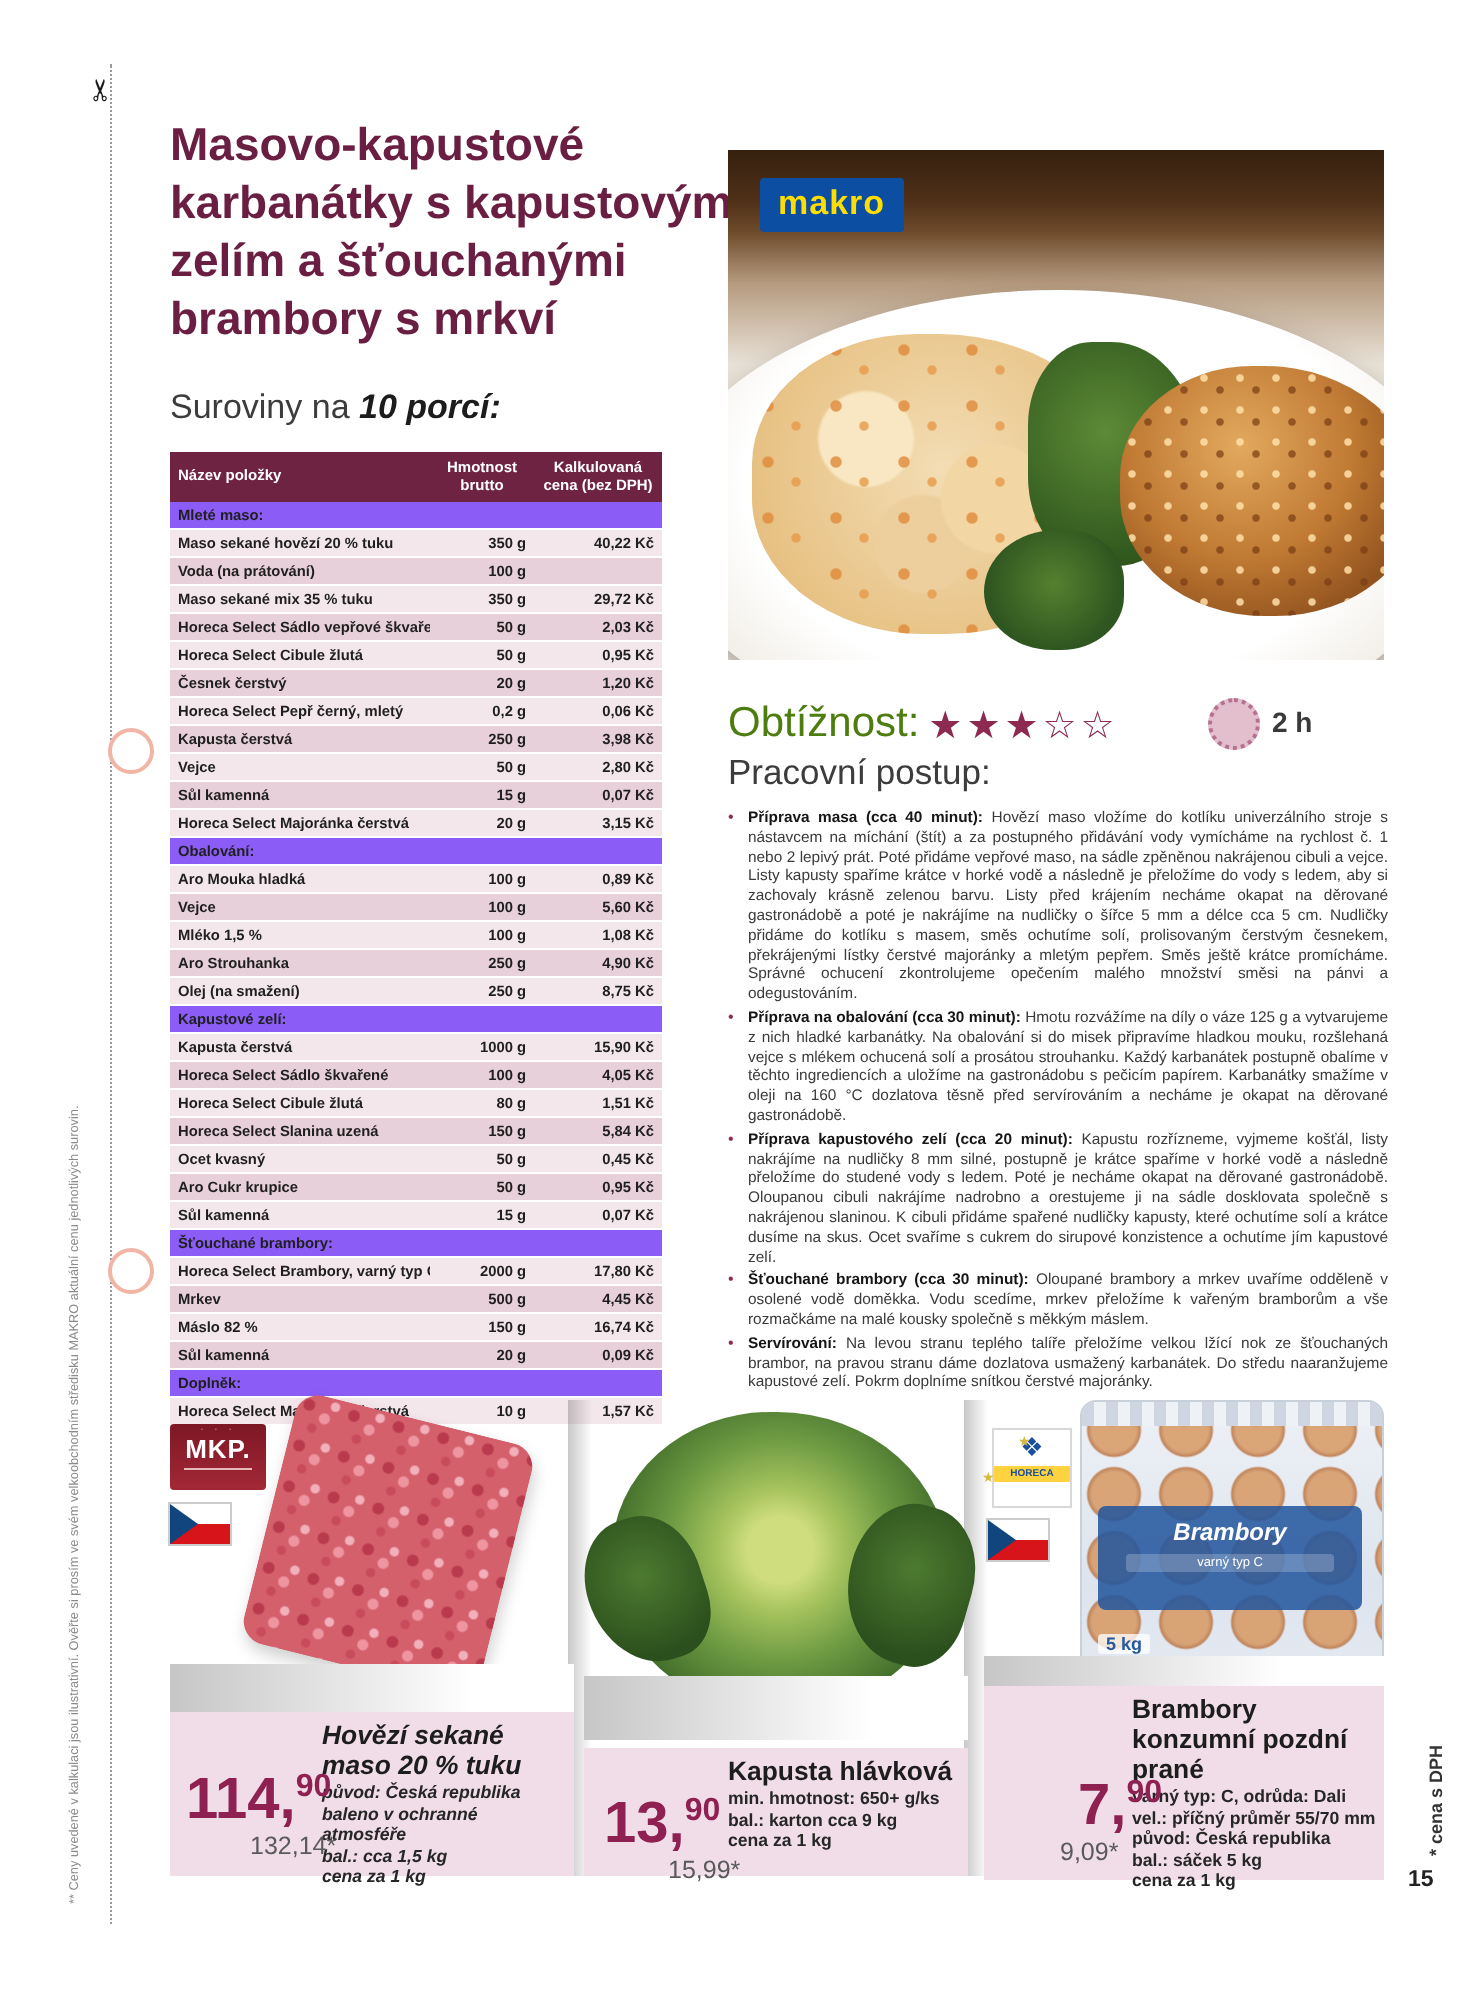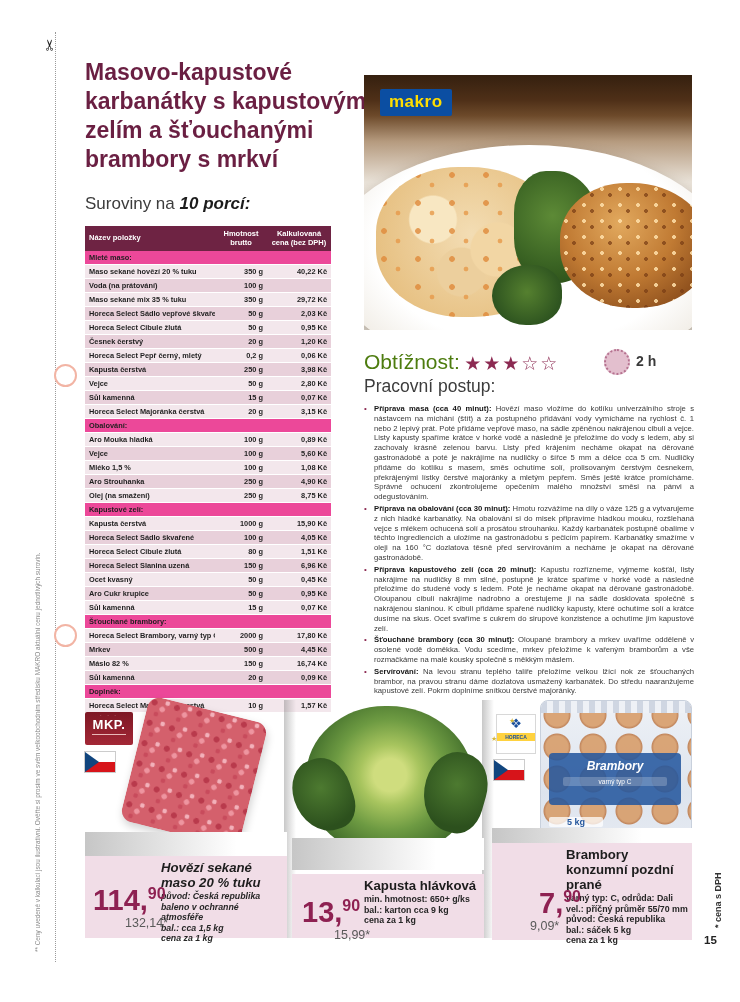--- a/index.html
+++ b/index.html
@@ -26,21 +26,21 @@
   .ing-table{position:absolute;left:85px;top:226px;width:222px;border-collapse:collapse;table-layout:fixed;}
   .ing-table th{background:#6e2343;color:#fff;font-size:7.5px;line-height:8.5px;font-weight:bold;
         padding:4px 4px;white-space:pre-line;vertical-align:middle;}
   .ing-table th:first-child{text-align:left;width:122px;}
   .ing-table th:nth-child(2){text-align:center;width:44px;}
   .ing-table th:nth-child(3){text-align:center;width:56px;}
   .ing-table td{font-size:7.4px;font-weight:bold;color:#1f1f1f;padding:2px 4px;height:8px;
         border-bottom:1px solid #fff;white-space:nowrap;overflow:hidden;}
   .ing-table tr.odd td{background:#f3e7ec;}
   .ing-table tr.even td{background:#e8d0da;}
-  .ing-table tr.section td{background:#ec4899;font-weight:bold;}
+  .ing-table tr.section td{background:#8b5cf6;font-weight:bold;}
   .ing-table td:nth-child(2){text-align:right;}
   .ing-table td:nth-child(3){text-align:right;}
   .table-footer{position:absolute;left:85px;top:652px;width:222px;display:flex;
         justify-content:space-between;align-items:baseline;color:#9c1c56;}
   .table-footer .lbl{font-size:14.5px;font-weight:bold;}
   .table-footer .val{font-size:20px;font-weight:bold;}
 
   
   .photo{position:absolute;left:364px;top:75px;width:328px;height:255px;overflow:hidden;
         background:linear-gradient(180deg,#35200f 0%,#4f3018 10%,#6d4a2a 16%,#b59a7e 26%,#e9e2d8 42%,#efebe4 100%);}
@@ -157,21 +157,21 @@
   .bag .potatoes{position:absolute;inset:0;
         background-image:radial-gradient(circle at 16px 14px,#d69358 11px,#b96f3a 13px,transparent 14px);
         background-size:36px 32px;opacity:.8;}
   .bag .crimp{position:absolute;left:0;top:0;width:100%;height:12px;
         background:repeating-linear-gradient(90deg,#cfd6e2 0 6px,#eef1f6 6px 12px);}
   .bag .label{position:absolute;left:8px;top:52px;width:132px;height:52px;border-radius:4px;
         background:rgba(38,88,158,.88);color:#fff;text-align:center;}
   .bag .label .b1{font-size:12px;font-weight:bold;font-style:italic;line-height:18px;margin-top:4px;}
   .bag .label .b2{font-size:6.5px;line-height:9px;background:rgba(255,255,255,.22);margin:2px 14px;border-radius:2px;}
   .bag .kg{position:absolute;left:8px;top:116px;font-size:9px;font-weight:bold;color:#26589e;
-        background:rgba(255,255,255,.75);padding:0 18px;border-radius:2px;}
+        background:rgba(255,255,255,.75);padding:0 4px;border-radius:2px;}
 </style>
 </head>
 <body>
 
 <div class="page">
 
   <div class="cutline"></div>
   <div class="scissors">✂</div>
   <div class="hole hole1"></div>
   <div class="hole hole2"></div>
@@ -296,21 +296,21 @@
           <td>4,05 Kč</td>
         </tr>
         <tr class="odd">
           <td><b>Horeca Select </b>Cibule žlutá</td>
           <td>80 g</td>
           <td>1,51 Kč</td>
         </tr>
         <tr class="even">
           <td><b>Horeca Select </b>Slanina uzená</td>
           <td>150 g</td>
-          <td>6,96 Kč</td>
+          <td>5,84 Kč</td>
         </tr>
         <tr class="odd">
           <td>Ocet kvasný</td>
           <td>50 g</td>
           <td>0,45 Kč</td>
         </tr>
         <tr class="even">
           <td><b>Aro </b>Cukr krupice</td>
           <td>50 g</td>
           <td>0,95 Kč</td>

